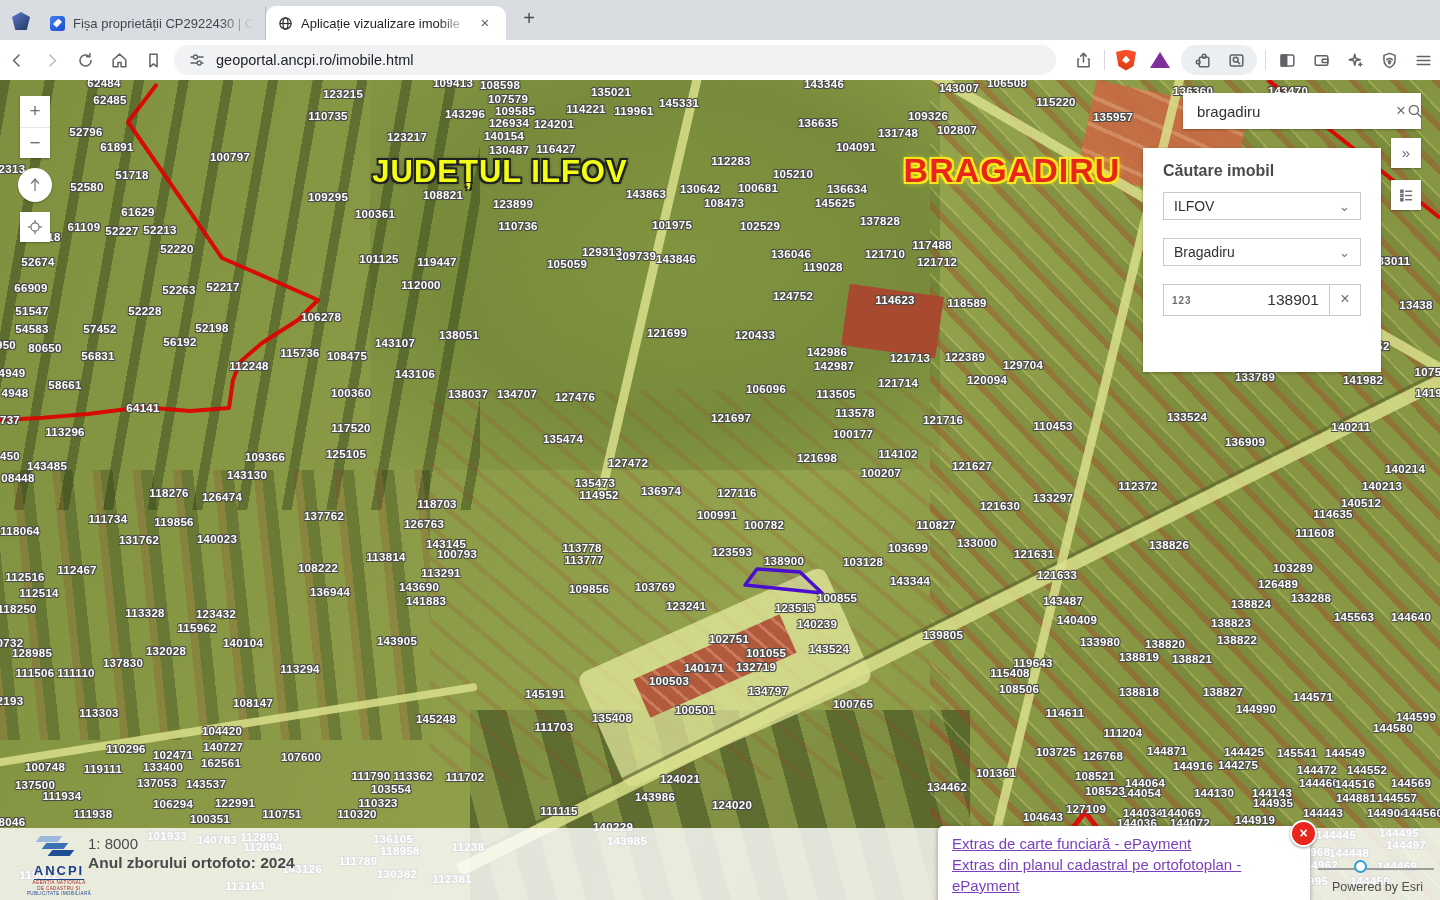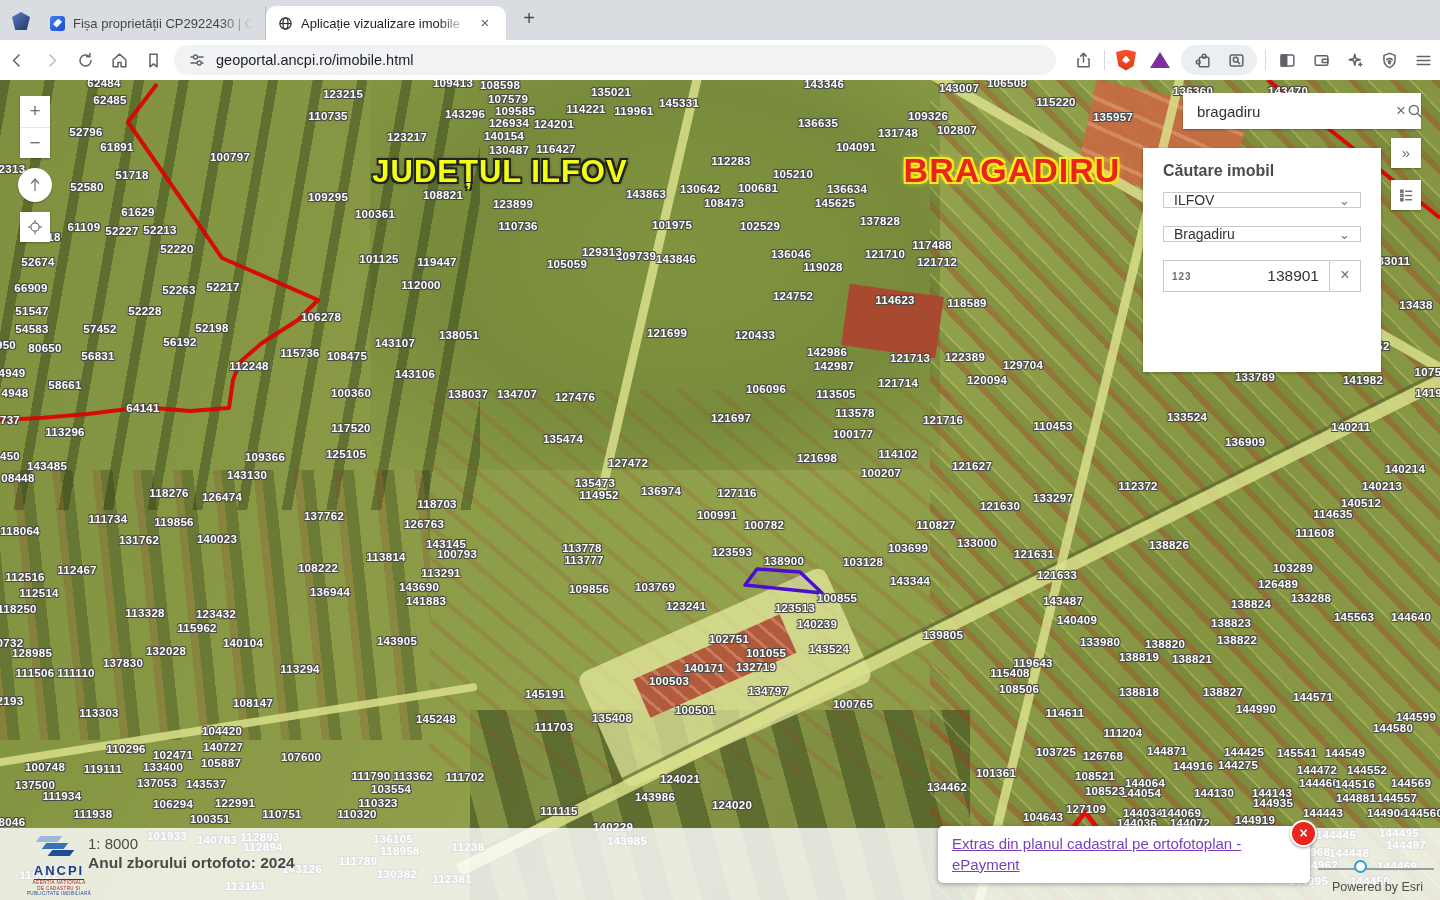--- a/index.html
+++ b/index.html
@@ -67,21 +67,21 @@
   
   .searchrow { position:absolute; left:1183px; top:93px; width:238px; height:36px; background:#fff; box-shadow:0 1px 2px rgba(0,0,0,.3); display:flex; align-items:center; }
   .searchrow input { border:none; outline:none; flex:1; font-size:15px; color:#323232; padding:0 0 0 14px; font-family:inherit; background:transparent; }
   .sclear { width:30px; text-align:center; color:#6e6e6e; font-size:17px; }
   .sdivider { width:1px; height:36px; background:#e3e3e3; }
   .smag { width:37px; display:flex; align-items:center; justify-content:center; }
   .expand-btn { position:absolute; left:1391px; top:138px; width:30px; height:30px; background:#fff; box-shadow:0 1px 2px rgba(0,0,0,.3); color:#6e6e6e; font-size:15px; text-align:center; line-height:29px; }
   .list-btn { position:absolute; left:1391px; top:180px; width:30px; height:30px; background:#fff; box-shadow:0 1px 2px rgba(0,0,0,.3); display:flex; align-items:center; justify-content:center; }
   .panel { position:absolute; left:1143px; top:148px; width:238px; height:224px; background:#fff; box-shadow:0 1px 3px rgba(0,0,0,.3); padding:14px 20px; }
   .panel h2 { font-size:16px; color:#4a4a4a; font-weight:bold; margin-bottom:12px; }
-  .selbox { height:16px; border:1px solid #c9c9c9; display:flex; align-items:center; padding:0 10px; font-size:14px; color:#323232; justify-content:space-between; margin-bottom:18px; background:#fff; }
+  .selbox { height:28px; border:1px solid #c9c9c9; display:flex; align-items:center; padding:0 10px; font-size:14px; color:#323232; justify-content:space-between; margin-bottom:18px; background:#fff; }
   .chev { color:#6e6e6e; font-size:13px; }
   .numrow { height:32px; border:1px solid #c9c9c9; display:flex; align-items:center; margin-bottom:16px; }
   .numicon { font-size:10px; color:#6e6e6e; padding:0 8px; letter-spacing:1px; font-weight:bold; }
   .numval { flex:1; text-align:right; font-size:15.5px; color:#323232; padding-right:10px; }
   .numclear { width:31px; height:32px; border-left:1px solid #c9c9c9; text-align:center; line-height:30px; color:#6e6e6e; font-size:16px; }
   .gobtn { height:30px; background:#0b79c1; color:#fff; font-size:15px; display:flex; align-items:center; justify-content:center; }
 
   
   .bottombar { position:absolute; left:0; top:828px; width:1440px; height:72px; background:rgba(255,255,255,.82); z-index:5; }
   .ancpi { position:absolute; left:24px; top:6px; width:70px; text-align:center; }
@@ -314,21 +314,21 @@
         <span class="plbl" style="left: 76px; top: 593px;">111110</span>
         <span class="plbl" style="left: 10px; top: 621px;">2193</span>
         <span class="plbl" style="left: 99px; top: 633px;">113303</span>
         <span class="plbl" style="left: 253px; top: 623px;">108147</span>
         <span class="plbl" style="left: 300px; top: 589px;">113294</span>
         <span class="plbl" style="left: 243px; top: 563px;">140104</span>
         <span class="plbl" style="left: 126px; top: 669px;">110296</span>
         <span class="plbl" style="left: 173px; top: 675px;">102471</span>
         <span class="plbl" style="left: 222px; top: 651px;">104420</span>
         <span class="plbl" style="left: 223px; top: 667px;">140727</span>
-        <span class="plbl" style="left: 221px; top: 683px;">105887</span>
+        <span class="plbl" style="left: 221px; top: 683px;">162561</span>
         <span class="plbl" style="left: 45px; top: 687px;">100748</span>
         <span class="plbl" style="left: 103px; top: 689px;">119111</span>
         <span class="plbl" style="left: 163px; top: 687px;">133400</span>
         <span class="plbl" style="left: 157px; top: 703px;">137053</span>
         <span class="plbl" style="left: 206px; top: 704px;">143537</span>
         <span class="plbl" style="left: 35px; top: 705px;">137500</span>
         <span class="plbl" style="left: 62px; top: 716px;">111934</span>
         <span class="plbl" style="left: 93px; top: 734px;">111938</span>
         <span class="plbl" style="left: 173px; top: 724px;">106294</span>
         <span class="plbl" style="left: 235px; top: 723px;">122991</span>
@@ -669,20 +669,21 @@
         <span>AGENȚIA NAȚIONALĂ</span><br>
         <span>DE CADASTRU ȘI</span><br>
         <span>PUBLICITATE IMOBILIARĂ</span>
       </div>
     </div>
     <div class="scaletxt">1: 8000</div>
     <div class="orthotxt">Anul zborului ortofoto: 2024</div>
   </div>
 
   <div class="popup">
+    <a href="#">Extras de carte funciară - ePayment</a>
     <a href="#">Extras din planul cadastral pe ortofotoplan - ePayment</a>
   </div>
   <div class="popclose">×</div>
 
   <div class="slider">
     <div class="knob"></div>
   </div>
   <div class="esri-credit">Powered by Esri</div>
 
 </div>

